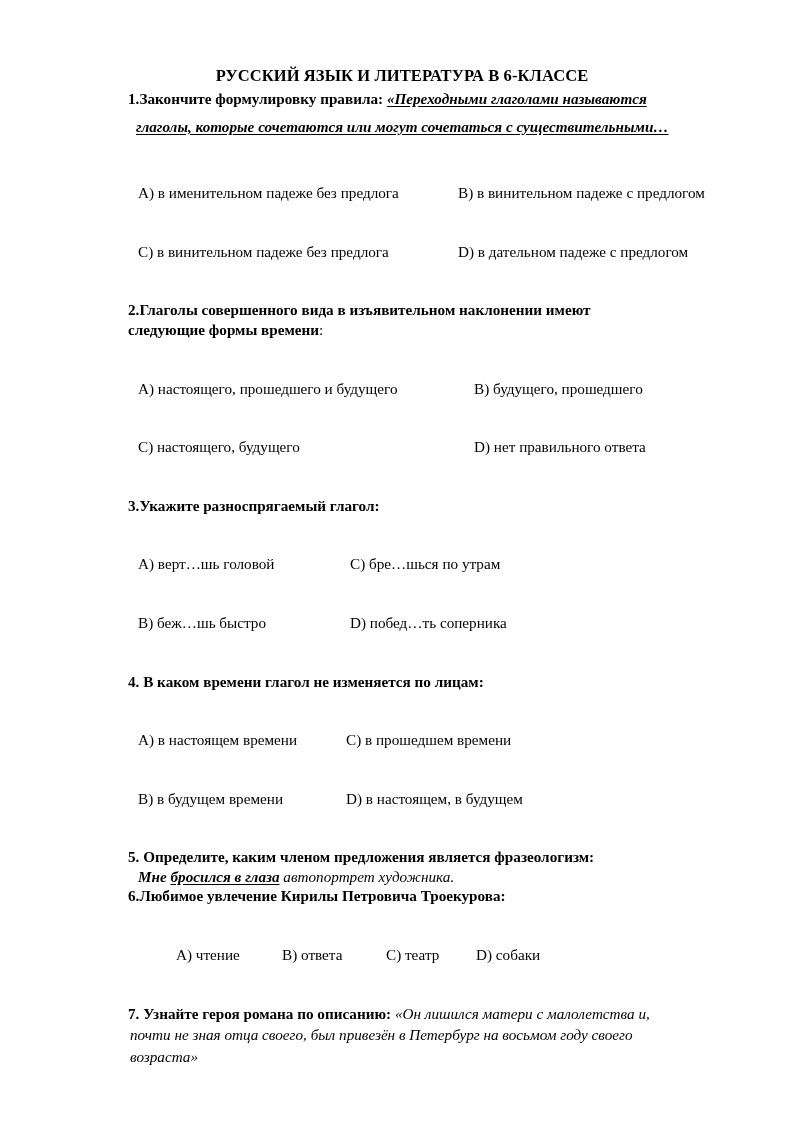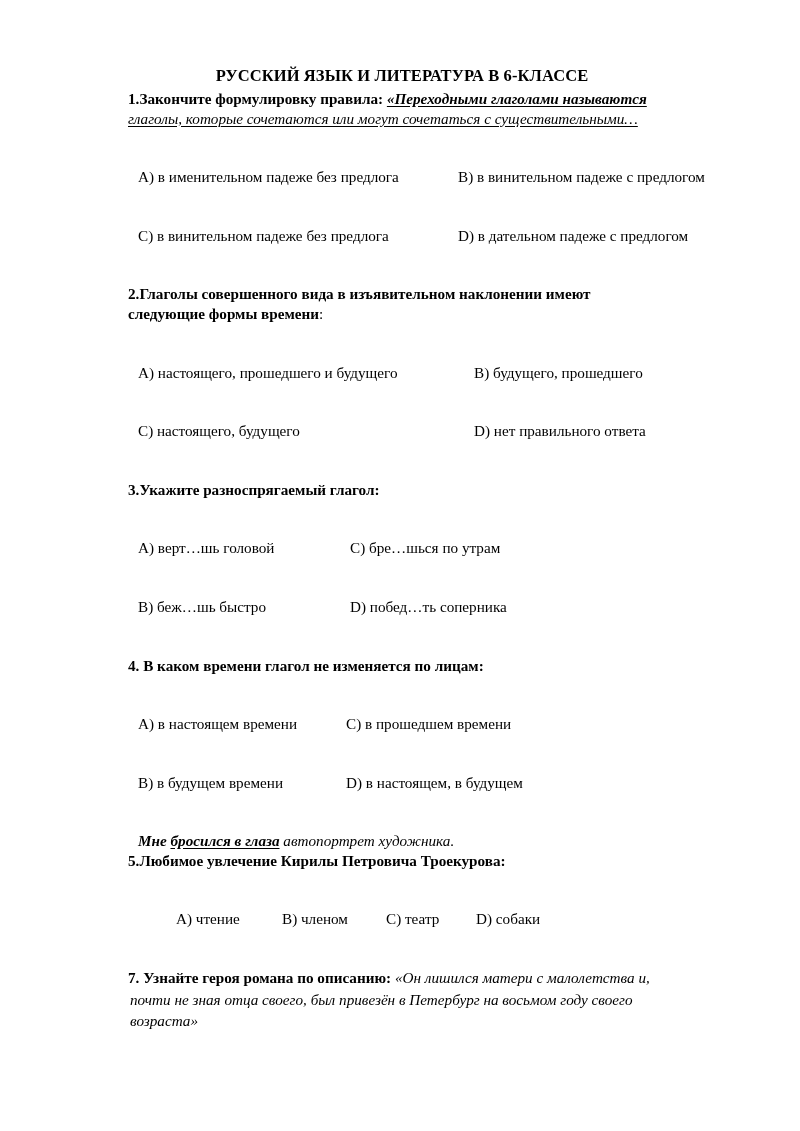--- a/index.html
+++ b/index.html
@@ -65,28 +65,28 @@
     font-style: italic;
     font-size: 15.2px;
     line-height: 1.285;
     text-align: justify;
     text-justify: inter-word;
     margin: 2px;
     padding-right: 24px;
   }
   .stem-cont-ital.nojust { text-align: left; }
   .stem-cont-ital-u {
-    font-weight: normal;
+    font-weight: bold;
     font-style: italic;
     text-decoration: underline;
     text-underline-offset: 1.5px;
     font-size: 15.2px;
     line-height: 1.285;
     text-align: justify;
-    margin: 0;
+    margin: 8px;
     padding-right: 24px;
   }
   
   .opts {
     font-size: 15.2px;
     line-height: 1.285;
     margin: 0;
     padding-left: 10px;
     white-space: pre;
   }
@@ -146,27 +146,28 @@
 
   <div class="q">
     <div class="stem nojust">4. В каком времени глагол не изменяется по лицам:</div>
     <div class="opts">
       <div class="opt-row"><span class="opt" style="width:208px"><span>A)</span> <span>в настоящем времени</span></span><span class="opt"><span>C)</span> <span>в прошедшем времени</span></span></div>
       <div class="opt-row"><span class="opt" style="width:208px"><span>B)</span> <span>в будущем времени</span></span><span class="opt"><span>D)</span> <span>в настоящем, в будущем</span></span></div>
     </div>
   </div>
 
   <div class="q">
+    <div class="stem nojust">5. Определите, каким членом предложения является фразеологизм:</div>
     <div class="sent"><span class="b">Мне</span> <span class="bu">бросился в глаза</span> <span>автопортрет художника.</span></div>
   </div>
 
   <div class="q">
-    <div class="stem nojust">5.Любимое увлечение Кирилы Петровича Троекурова:</div>
+    <div class="stem nojust">6.Любимое увлечение Кирилы Петровича Троекурова:</div>
     <div class="opts indent2">
-      <div class="opt-row"><span class="opt" style="width:106px"><span>A)</span> <span>чтение</span></span><span class="opt" style="width:104px"><span>B)</span> <span>членом</span></span><span class="opt" style="width:90px"><span>C)</span> <span>театр</span></span><span class="opt"><span>D)</span> <span>собаки</span></span></div>
+      <div class="opt-row"><span class="opt" style="width:106px"><span>A)</span> <span>чтение</span></span><span class="opt" style="width:104px"><span>B)</span> <span>ответа</span></span><span class="opt" style="width:90px"><span>C)</span> <span>театр</span></span><span class="opt"><span>D)</span> <span>собаки</span></span></div>
     </div>
   </div>
 
   <div class="q">
     <div class="stem"><span>7. Узнайте героя романа по описанию:</span> <span class="quote-ital">«Он лишился матери с малолетства и,</span></div>
     <div class="stem-cont-ital">почти не зная отца своего, был привезён в Петербург на восьмом году своего</div>
     <div class="stem-cont-ital nojust">возраста»</div>
 
   </div>
 

